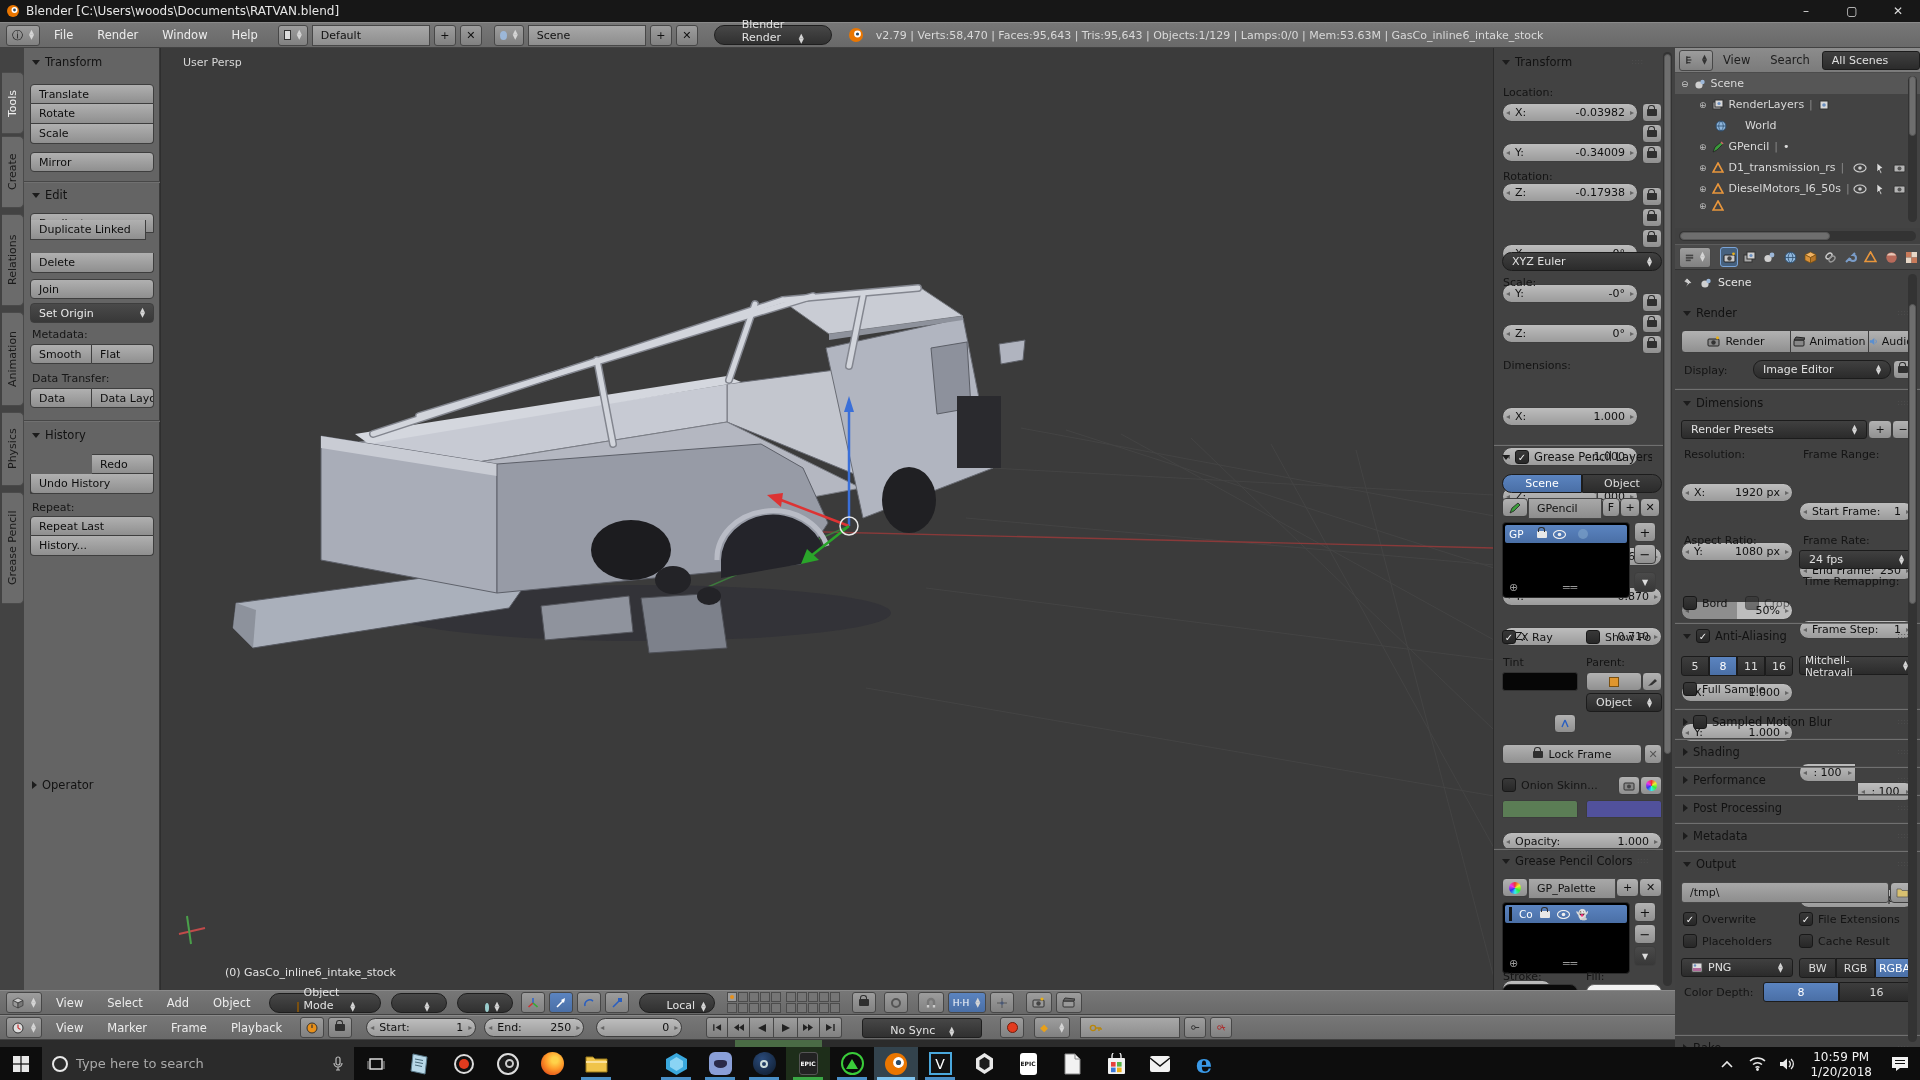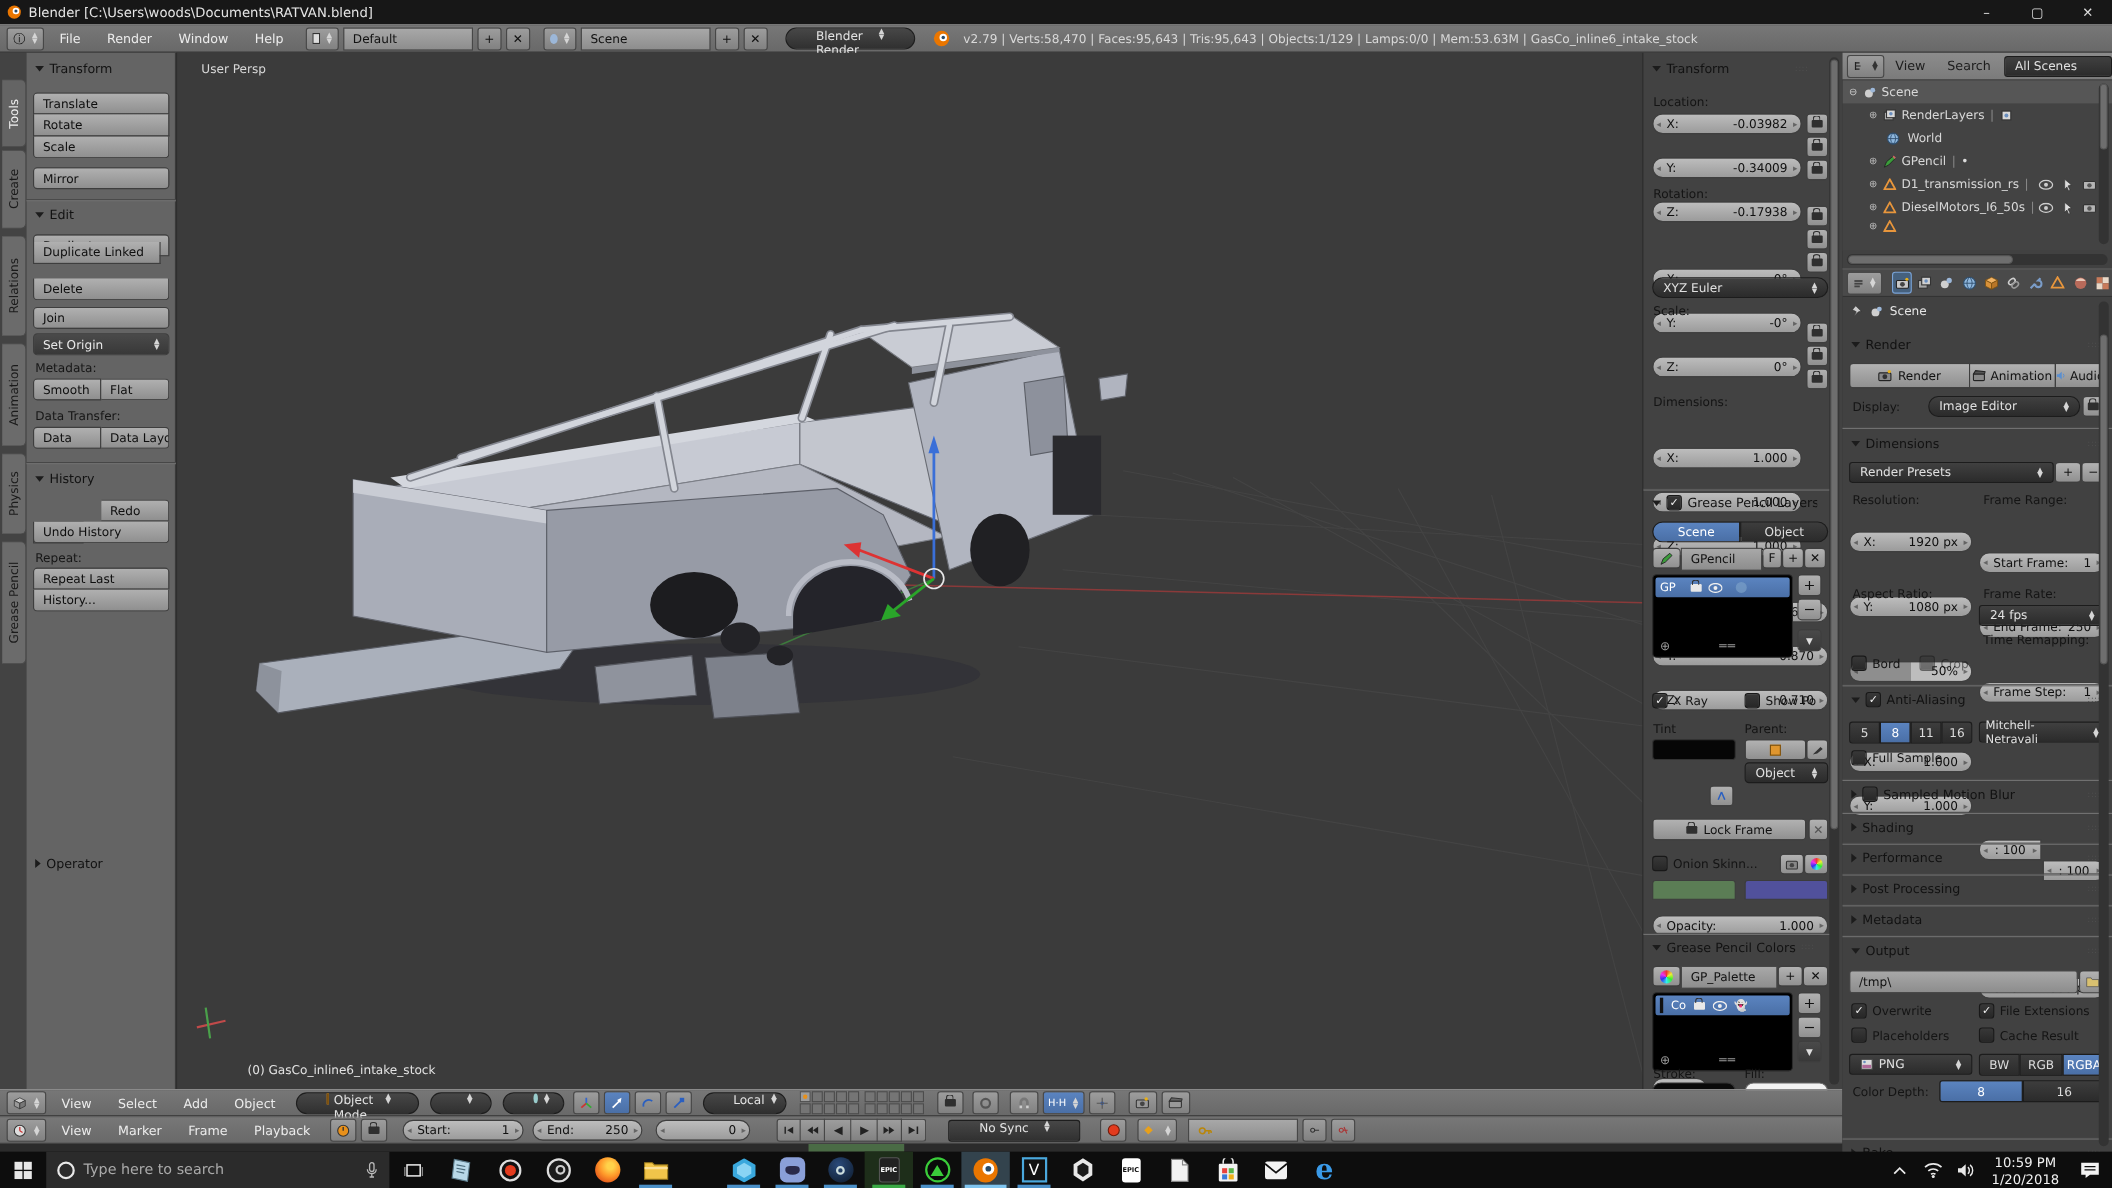--- a/index.html
+++ b/index.html
@@ -8,21 +8,21 @@
 .abs{position:absolute}
 .row{display:flex;align-items:center}
 
 .titlebar{position:absolute;left:0;top:0;width:1920px;height:22px;background:#171717;color:#e6e6e6;display:flex;align-items:center;padding-left:6px;font-size:12px}
 .winctl{position:absolute;top:0;height:22px;width:44px;color:#ddd;display:flex;align-items:center;justify-content:center;font-size:12px}
 
 .hbar{position:absolute;background:linear-gradient(#777,#696969);border-top:1px solid #8a8a8a;border-bottom:1px solid #424242;display:flex;align-items:center;gap:4px}
 .menu{color:#ececec;padding:0 10px;font-size:11.5px}
 .hbtn{height:21px;background:linear-gradient(#9d9d9d,#818181);border:1px solid #474747;border-radius:3px;display:flex;align-items:center;justify-content:center;color:#111;padding:0 5px;font-size:11px}
 .hfield{height:21px;background:linear-gradient(#a8a8a8,#8d8d8d);border:1px solid #474747;display:flex;align-items:center;color:#111;padding:0 8px;font-size:11px}
-.ddark{background:linear-gradient(#474747,#303030);border:1px solid #1e1e1e;border-radius:10px;color:#e3e3e3;display:flex;align-items:flex-start;padding:0 27px;height:20px;font-size:11px}
+.ddark{background:linear-gradient(#474747,#303030);border:1px solid #1e1e1e;border-radius:10px;color:#e3e3e3;display:flex;align-items:flex-end;padding:0 27px;height:20px;font-size:11px}
 .ud{margin-left:auto;display:flex;flex-direction:column;line-height:5px;font-size:6.5px;color:#d5d5d5;padding-left:6px}
 .stats{color:#d9d9d9;font-size:11px}
 
 .tabcol{position:absolute;left:0;top:48px;width:24px;height:942px;background:#434343}
 .vtab{position:absolute;left:2px;width:22px;background:#6b6b6b;border:1px solid #4a4a4a;border-right:none;border-radius:5px 0 0 5px;color:#1a1a1a;writing-mode:vertical-rl;transform:rotate(180deg);display:flex;align-items:center;justify-content:center;font-size:11px}
 .vtab.act{background:#646464;color:#f0f0f0}
 .shelf{position:absolute;left:24px;top:48px;width:136px;height:942px;background:#646464;border-right:1px solid #3a3a3a}
 .tsb{position:absolute;background:linear-gradient(#b0b0b0,#8f8f8f);border:1px solid #3e3e3e;border-radius:4px;color:#0e0e0e;display:flex;align-items:center;padding:0 8px;height:20px;font-size:11px}
 .ph{position:absolute;display:flex;align-items:center;gap:5px;font-size:11.5px;color:#121212}
 .tri-d{width:0;height:0;border-left:4px solid transparent;border-right:4px solid transparent;border-top:5px solid #1c1c1c}
@@ -792,21 +792,21 @@
             <rect x="3" y="1" width="8" height="7" fill="#d8d8d8" stroke="#333"></rect>
             <circle cx="7" cy="4.5" r="1.6" fill="#6a8fc0"></circle>
           </svg>
         <span class="otext">RenderLayers</span>
           <span style="color:#888">|</span>
         <svg width="12" height="12" viewBox="0 0 12 12">
             <rect x="2" y="2" width="8" height="8" fill="#d8d8d8" stroke="#333"></rect>
             <circle cx="6" cy="6" r="1.8" fill="#6a8fc0"></circle>
           </svg>
       </div>
-      <div class="row" style="height:21px;padding-left:40px;gap:7px">
+      <div class="row" style="height:21px;padding-left:40px;gap:18px">
         <svg width="12" height="12" viewBox="0 0 12 12">
             <circle cx="6" cy="6" r="5" fill="#8fb7dd" stroke="#2f4f6f"></circle>
             <path d="M1,6 H11 M6,1 C3,4 3,8 6,11 M6,1 C9,4 9,8 6,11" stroke="#2f4f6f" stroke-width=".8" fill="none"></path>
           </svg>
         <span class="otext">World</span>
       </div>
       <div class="row" style="height:21px;padding-left:24px;gap:5px">
         <span style="color:#bbb;font-size:9px">⊕</span>
         <svg width="12" height="12" viewBox="0 0 12 12">
             <path d="M1,11 L3,6 L9,1 L11,3 L5,9 Z" fill="#3a9c3a" stroke="#222" stroke-width=".8"></path>

